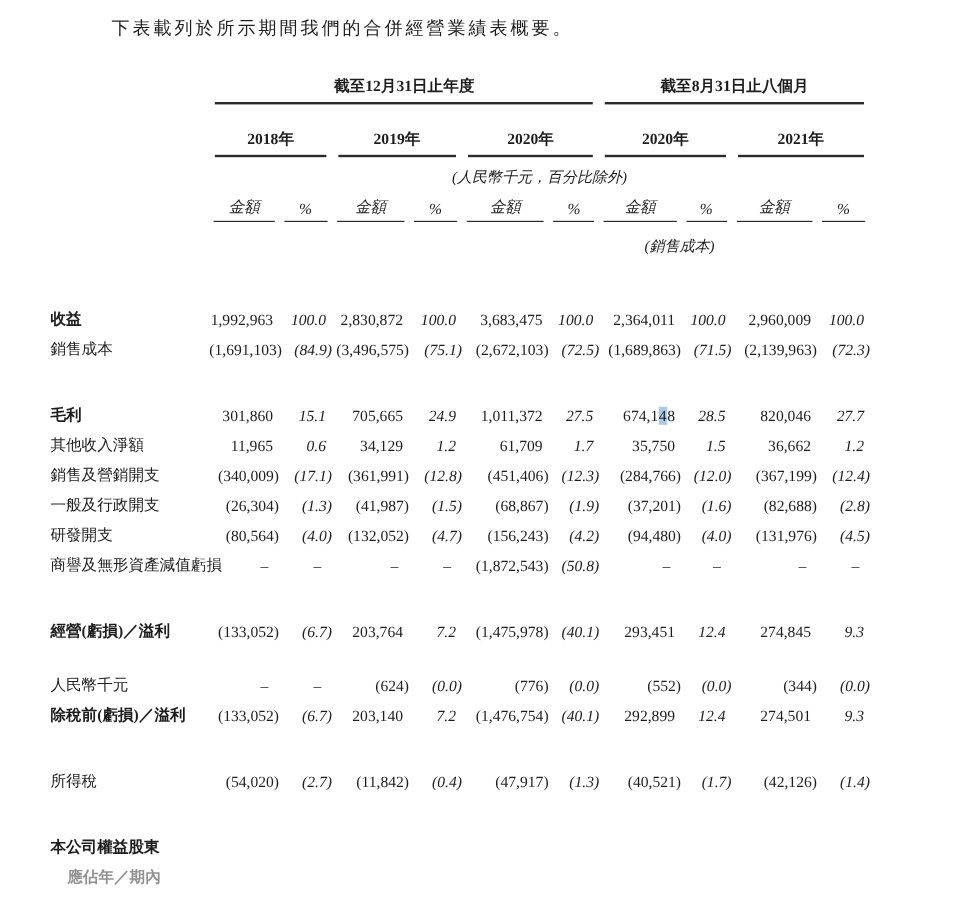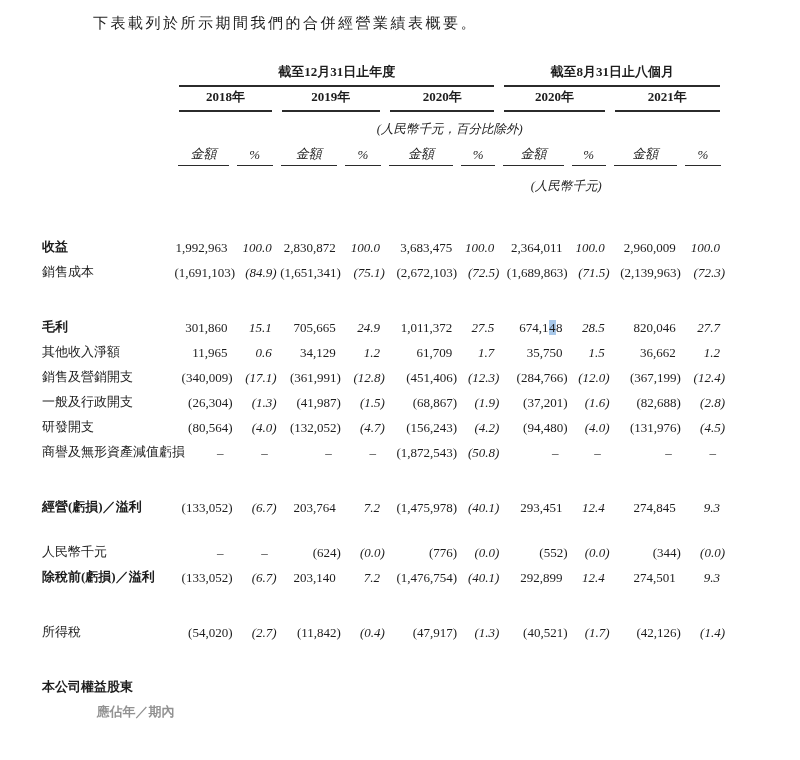--- a/index.html
+++ b/index.html
@@ -16,33 +16,33 @@
     margin:30px 0 0 42px;width:683px;font-size:13px;
   }
   th,td{padding:0;font-weight:normal;vertical-align:bottom;}
   
   .grp-u{
     font-weight:bold;font-size:13px;
     padding:0 0 4px 0;margin:0 5px;border-bottom:2px solid #2b2b2b;
   }
   .yr-u{
     font-weight:bold;font-size:13px;text-align:center;
-    padding:1px 0 4px 0;margin:0 5px;border-bottom:2px solid #2b2b2b;
+    padding:20px 0 4px 0;margin:0 5px;border-bottom:2px solid #2b2b2b;
   }
   .sub-u{
     font-style:italic;font-size:13px;text-align:center;
     padding:7px 0 2px 0;margin:0 4px;border-bottom:1.5px solid #2b2b2b;
   }
   .note{font-style:italic;text-align:center;font-size:12.5px;padding-top:9px;}
   .unaud{padding-right:92px;padding-top:12px;}
   
   tr.datarow{height:25px;}
   th.rowlbl{text-align:left;font-size:13px;white-space:nowrap;}
   th.rowlbl.bold{font-weight:bold;}
-  th.rowlbl.indent{padding-left:14px;text-align:right;}
+  th.rowlbl.indent{padding-left:14px;}
   th.rowlbl.faded{color:#6e6e6e;opacity:.75;filter:blur(.4px);}
   td.amt,td.pct{text-align:right;white-space:nowrap;}
   td.pct{font-style:italic;}
   td.pos{padding-right:5px;}
   td.dash{padding-right:9px;}
   .mark{padding:0 .5px;}
 </style>
 </head>
 <body>
 
@@ -122,21 +122,21 @@
         </th>
       <th>
           <div class="sub-u">金額</div>
         </th>
       <th>
           <div class="sub-u">%</div>
         </th>
     </tr>
     <tr>
       <th colspan="7"></th>
-      <th colspan="4" class="note unaud">(人民幣千元)</th>
+      <th colspan="4" class="note unaud">(銷售成本)</th>
     </tr>
     <tr style="height:36px">
         <th colspan="11"></th>
       </tr>
   </thead>
   <tbody id="tb">
       <tr class="datarow">
         <th class="rowlbl bold">收益</th>
         <td class="amt pos">1,992,963</td>
         <td class="pct pos">100.0</td>
@@ -146,21 +146,21 @@
         <td class="pct pos">100.0</td>
         <td class="amt pos">2,364,011</td>
         <td class="pct pos">100.0</td>
         <td class="amt pos">2,960,009</td>
         <td class="pct pos">100.0</td>
       </tr>
       <tr class="datarow">
         <th class="rowlbl">銷售成本</th>
         <td class="amt">(1,691,103)</td>
         <td class="pct">(84.9)</td>
-        <td class="amt">(1,651,341)</td>
+        <td class="amt">(3,496,575)</td>
         <td class="pct">(75.1)</td>
         <td class="amt">(2,672,103)</td>
         <td class="pct">(72.5)</td>
         <td class="amt">(1,689,863)</td>
         <td class="pct">(71.5)</td>
         <td class="amt">(2,139,963)</td>
         <td class="pct">(72.3)</td>
       </tr>
       <tr style="height: 30px;">
         <td colspan="11"></td>

